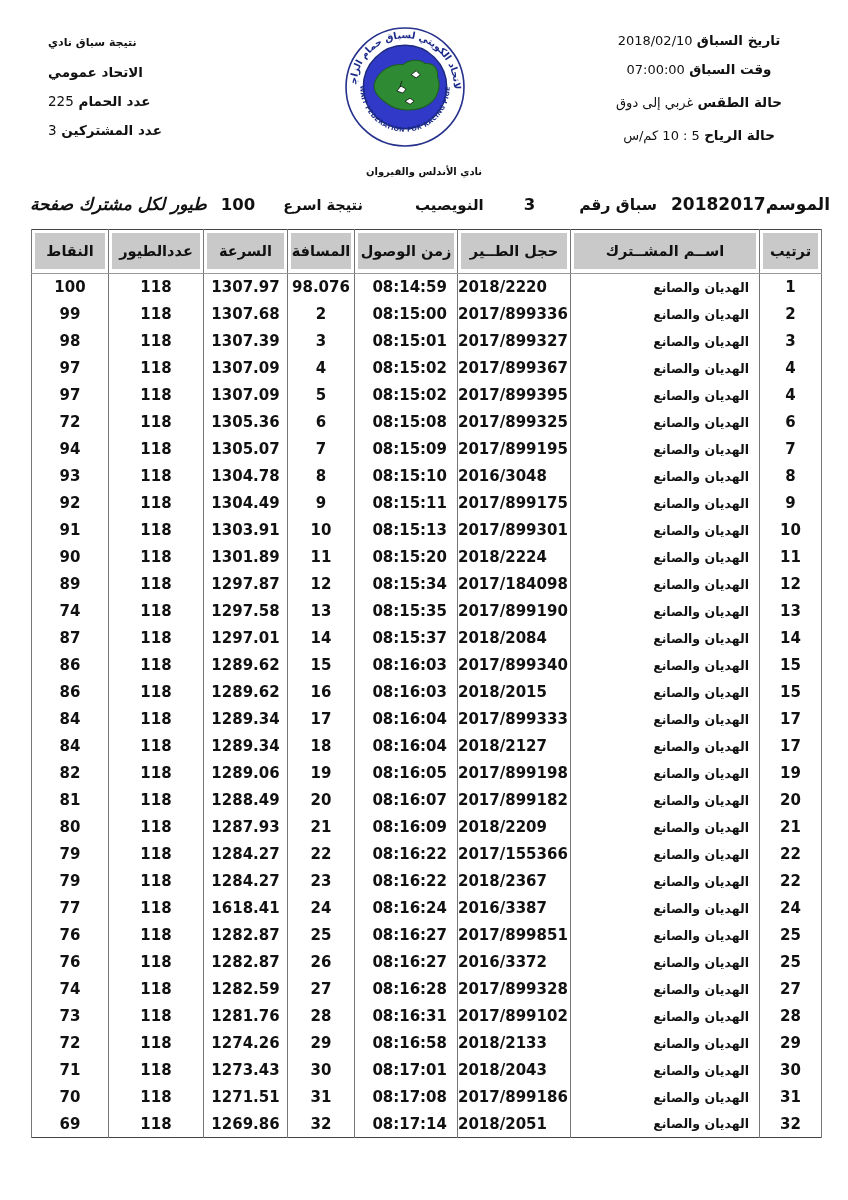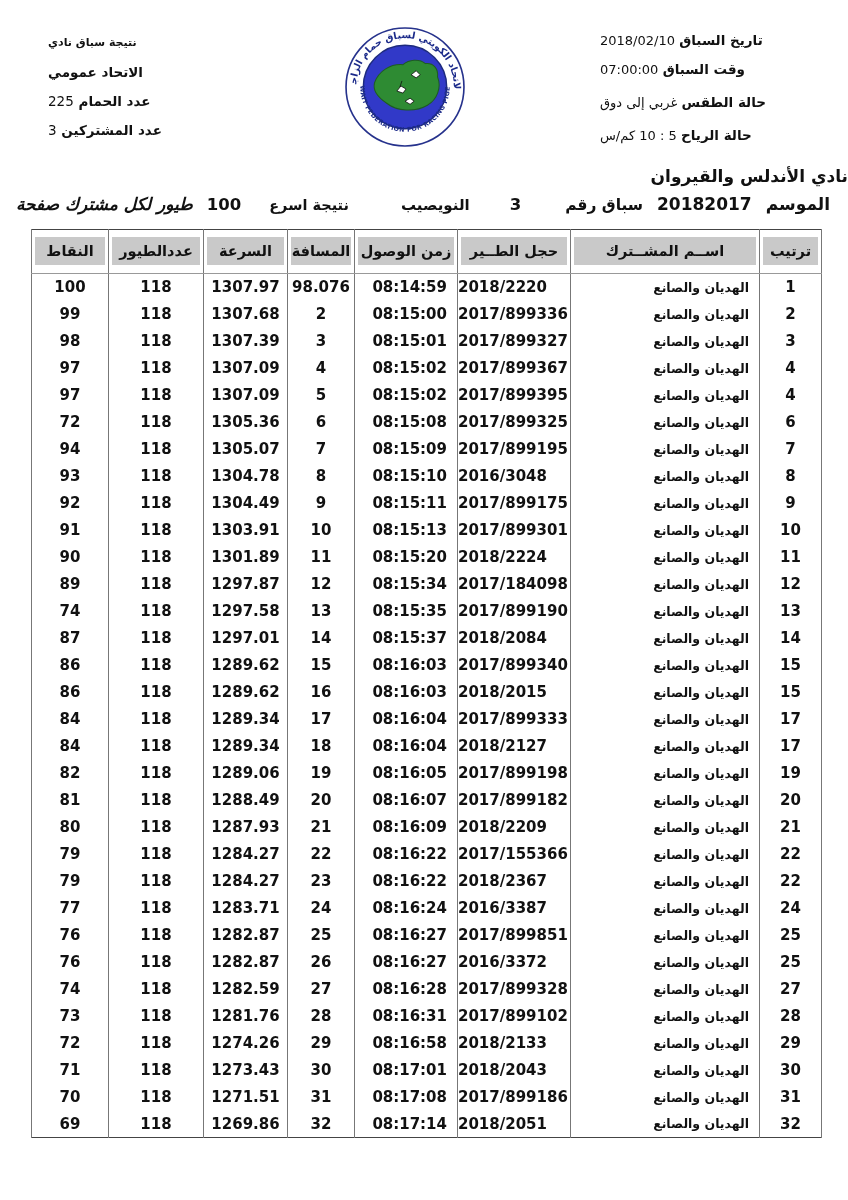--- a/index.html
+++ b/index.html
@@ -5,51 +5,51 @@
   * { margin:0; padding:0; box-sizing:border-box; }
   html,body { width:848px; height:1200px; background:#fff; overflow:hidden; }
   body { font-family:"DejaVu Sans", sans-serif; color:#111; position:relative; }
 
   
   .hdr-left  { position:absolute; top:36px; left:48px; width:210px; direction:rtl; text-align:left; }
   .hdr-left .line { margin-bottom:13px; font-size:13.5px; font-weight:bold; white-space:nowrap; }
   .hdr-left .line.l1 { font-size:11px; margin-bottom:15px; }
   .hdr-left .val { font-weight:normal; }
 
-  .hdr-right { position:absolute; top:32px; right:18px; width:230px; direction:rtl; text-align:left; }
+  .hdr-right { position:absolute; top:32px; right:34px; width:230px; direction:rtl; text-align:center; }
   .hdr-right .line { margin-bottom:13px; font-size:13.5px; white-space:nowrap; }
   .hdr-right .lbl { font-weight:bold; }
   .hdr-right .val { font-weight:normal; font-size:13px; }
   .hdr-right .line.sp { margin-top:17px; }
 
   .logo-wrap { position:absolute; top:26px; left:344px; width:122px; height:122px; }
   .logo-wrap svg { width:100%; height:100%; }
 
-  .club-title { position:absolute; top:166px; left:0; width:100%; text-align:right;
-                font-size:17px; font-weight:bold; direction:rtl; }
+  .club-title { position:absolute; top:166px; left:0; width:100%; text-align:center;
+                font-size:10px; font-weight:bold; direction:rtl; }
 
   .season-line { position:absolute; top:194px; right:18px; left:40px; direction:rtl;
                  display:flex; align-items:baseline; font-weight:bold; font-size:16.5px;
                  white-space:nowrap; }
-  .season-line .s-season-lbl   { margin-left:14px; font-size:17px; }
+  .season-line .s-season-lbl   { font-size:17px; }
   .season-line .s-season-val   { margin-left:14px; font-size:17px; }
   .season-line .s-race-lbl     { margin-left:44px; font-size:15.5px; }
   .season-line .s-race-no      { margin-left:40px; }
   .season-line .s-location     { margin-left:52px; font-size:15px; }
   .season-line .s-result-lbl   { margin-left:28px; font-size:14.5px; }
   .season-line .s-result-count { margin-left:14px; }
   .season-line .s-per-lbl      { margin-left:58px; font-size:17px;font-style:italic; }
 
   
   .tbl-wrap { position:absolute; top:229px; left:31px; width:790px; }
   table { width:790px; border-collapse:collapse; table-layout:fixed; direction:rtl; }
   table { border:1px solid #444; }
   th, td { border-left:1px solid #777; border-right:1px solid #777; overflow:hidden; }
   thead th { height:44px; background:#fff; border-bottom:1px solid #999; padding:0; }
-  thead .chip { margin:3px 3px 4px 3px; height:28px; background:#c9c9c9;
+  thead .chip { margin:3px 3px 4px 3px; height:36px; background:#c9c9c9;
                 display:flex; align-items:center; justify-content:center;
                 font-size:14.5px; font-weight:bold; white-space:nowrap; }
   tbody td { height:27px; font-size:15px; font-weight:bold; text-align:center;
              vertical-align:middle; background:#fff; }
   tbody td.name { font-size:12.5px; text-align:right; padding-right:10px;margin-left:12px; }
   tbody td.ring { direction:ltr; text-align:left; padding-right:4px; }
   tbody td.time { direction:ltr; text-align:right; padding-right:10px; }
 </style>
 </head>
 <body>
@@ -392,21 +392,21 @@
           <td>1284.27</td>
           <td>118</td>
           <td>79</td>
         </tr>
         <tr>
           <td>24</td>
           <td class="name">الهديان والصانع</td>
           <td class="ring">2016/3387</td>
           <td class="time">08:16:24</td>
           <td>24</td>
-          <td>1283.71</td>
+          <td>1618.41</td>
           <td>118</td>
           <td>77</td>
         </tr>
         <tr>
           <td>25</td>
           <td class="name">الهديان والصانع</td>
           <td class="ring">2017/899851</td>
           <td class="time">08:16:27</td>
           <td>25</td>
           <td>1282.87</td>

